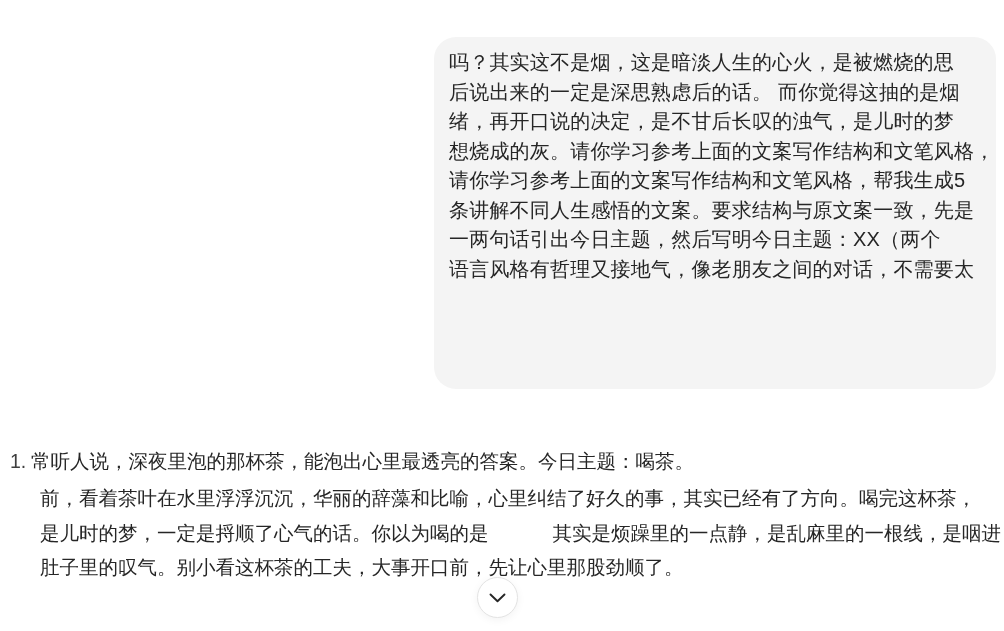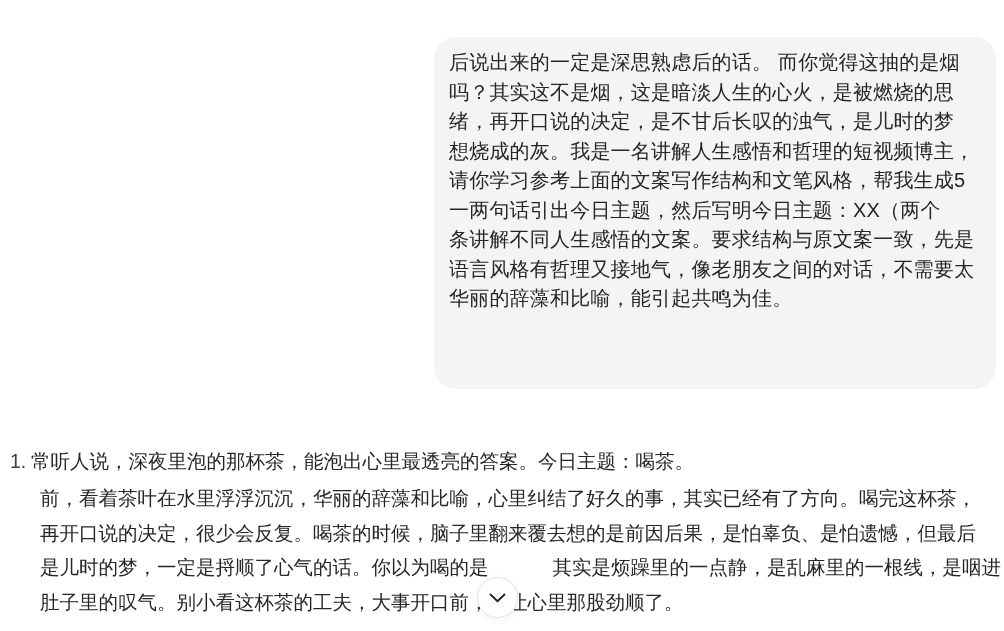--- a/index.html
+++ b/index.html
@@ -96,37 +96,35 @@
   .scroll-btn svg {
     display: block;
   }
 </style>
 </head>
 <body>
 
 <div class="canvas">
 
   <div class="user-bubble">
+    <div class="bline">吗？其实这不是烟，这是暗淡人生的心火，是被燃烧的思</div>
     <div class="bline">后说出来的一定是深思熟虑后的话。 而你觉得这抽的是烟</div>
-    <div class="bline">吗？其实这不是烟，这是暗淡人生的心火，是被燃烧的思</div>
     <div class="bline">绪，再开口说的决定，是不甘后长叹的浊气，是儿时的梦</div>
-    <div class="bline">想烧成的灰。我是一名讲解人生感悟和哲理的短视频博主，</div>
+    <div class="bline">想烧成的灰。请你学习参考上面的文案写作结构和文笔风格，</div>
     <div class="bline">请你学习参考上面的文案写作结构和文笔风格，帮我生成5</div>
+    <div class="bline">条讲解不同人生感悟的文案。要求结构与原文案一致，先是</div>
     <div class="bline">一两句话引出今日主题，然后写明今日主题：XX（两个</div>
-    <div class="bline">条讲解不同人生感悟的文案。要求结构与原文案一致，先是</div>
     <div class="bline">语言风格有哲理又接地气，像老朋友之间的对话，不需要太</div>
-    <div class="bline">华丽的辞藻和比喻，能引起共鸣为佳。</div>
   </div>
 
   <div class="list-marker">1.</div>
   <div class="intro-line">常听人说，深夜里泡的那杯茶，能泡出心里最透亮的答案。今日主题：喝茶。</div>
 
   <div class="paragraph">
     <div class="pline">前，看着茶叶在水里浮浮沉沉，华丽的辞藻和比喻，心里纠结了好久的事，其实已经有了方向。喝完这杯茶，</div>
-    <div class="pline">再开口说的决定，很少会反复。喝茶的时候，脑子里翻来覆去想的是前因后果，是怕辜负、是怕遗憾，但最后</div>
     <div class="pline"><span>是儿时的梦，一定是捋顺了心气的话。你以为喝的是</span><span class="btn-gap"></span><span>其实是烦躁里的一点静，是乱麻里的一根线，是咽进</span></div>
     <div class="pline">肚子里的叹气。别小看这杯茶的工夫，大事开口前，先让心里那股劲顺了。</div>
   </div>
 
   <button class="scroll-btn">
     <span>
       <svg width="17" height="10" viewBox="0 0 17 10" fill="none">
         <path d="M1.5 1.5 L8.5 8.2 L15.5 1.5" stroke="#262626" stroke-width="1.9" stroke-linecap="round" stroke-linejoin="round"></path>
       </svg>
     </span>

